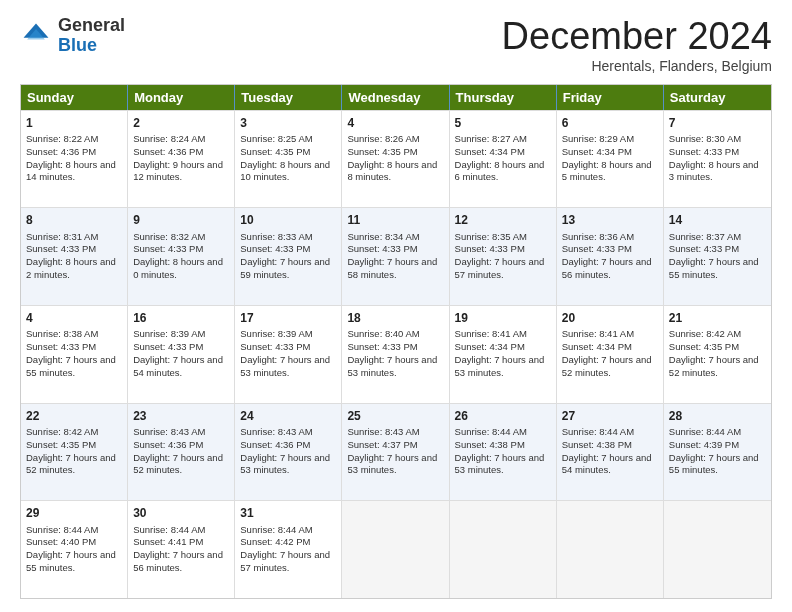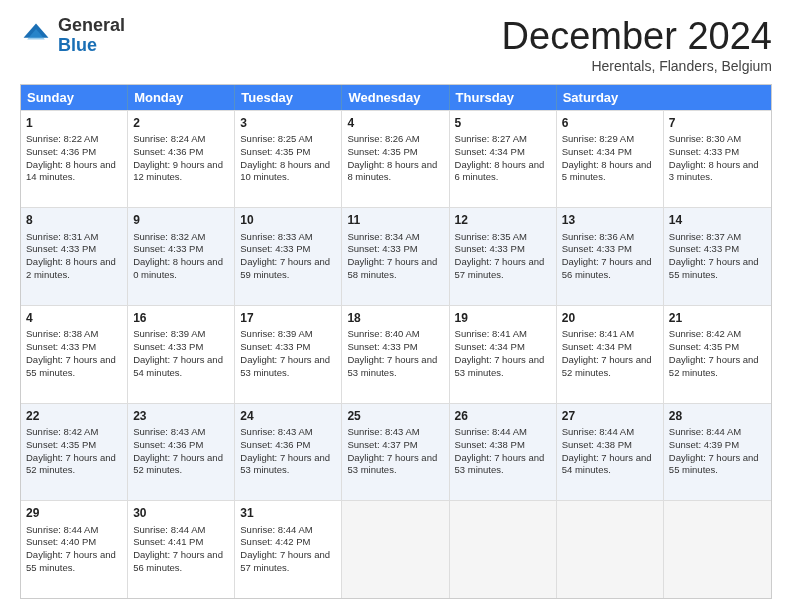--- a/index.html
+++ b/index.html
@@ -54,21 +54,21 @@
     }
     .calendar {
       flex: 1;
       display: flex;
       flex-direction: column;
       border: 1px solid #ccc;
     }
     .cal-header {
       display: grid;
       grid-template-columns: repeat(7, 1fr);
-      background: #3b82f6;
+      background: #4d7c0f;
     }
     .cal-header-cell {
       color: #fff;
       font-size: 13px;
       font-weight: bold;
       padding: 5px 6px;
       border-right: 1px solid #5590c8;
     }
     .cal-header-cell:last-child { border-right: none; }
     .cal-body {
@@ -125,20 +125,21 @@
     </div>
   </div>
 
   <div class="calendar">
     <div class="cal-header">
       <div class="cal-header-cell">Sunday</div>
       <div class="cal-header-cell">Monday</div>
       <div class="cal-header-cell">Tuesday</div>
       <div class="cal-header-cell">Wednesday</div>
       <div class="cal-header-cell">Thursday</div>
+      <div class="cal-header-cell">Friday</div>
       <div class="cal-header-cell">Saturday</div>
     </div>
     <div class="cal-body" id="cal-body">
     <div class="cal-row">
           <div class="cal-cell"><span class="day-num">1</span><span>Sunrise: 8:22 AM</span><br><span>Sunset: 4:36 PM</span><br><span>Daylight: 8 hours and 14 minutes.</span></div>
           <div class="cal-cell"><span class="day-num">2</span><span>Sunrise: 8:24 AM</span><br><span>Sunset: 4:36 PM</span><br><span>Daylight: 9 hours and 12 minutes.</span></div>
           <div class="cal-cell"><span class="day-num">3</span><span>Sunrise: 8:25 AM</span><br><span>Sunset: 4:35 PM</span><br><span>Daylight: 8 hours and 10 minutes.</span></div>
           <div class="cal-cell"><span class="day-num">4</span><span>Sunrise: 8:26 AM</span><br><span>Sunset: 4:35 PM</span><br><span>Daylight: 8 hours and 8 minutes.</span></div>
           <div class="cal-cell"><span class="day-num">5</span><span>Sunrise: 8:27 AM</span><br><span>Sunset: 4:34 PM</span><br><span>Daylight: 8 hours and 6 minutes.</span></div>
           <div class="cal-cell"><span class="day-num">6</span><span>Sunrise: 8:29 AM</span><br><span>Sunset: 4:34 PM</span><br><span>Daylight: 8 hours and 5 minutes.</span></div>

